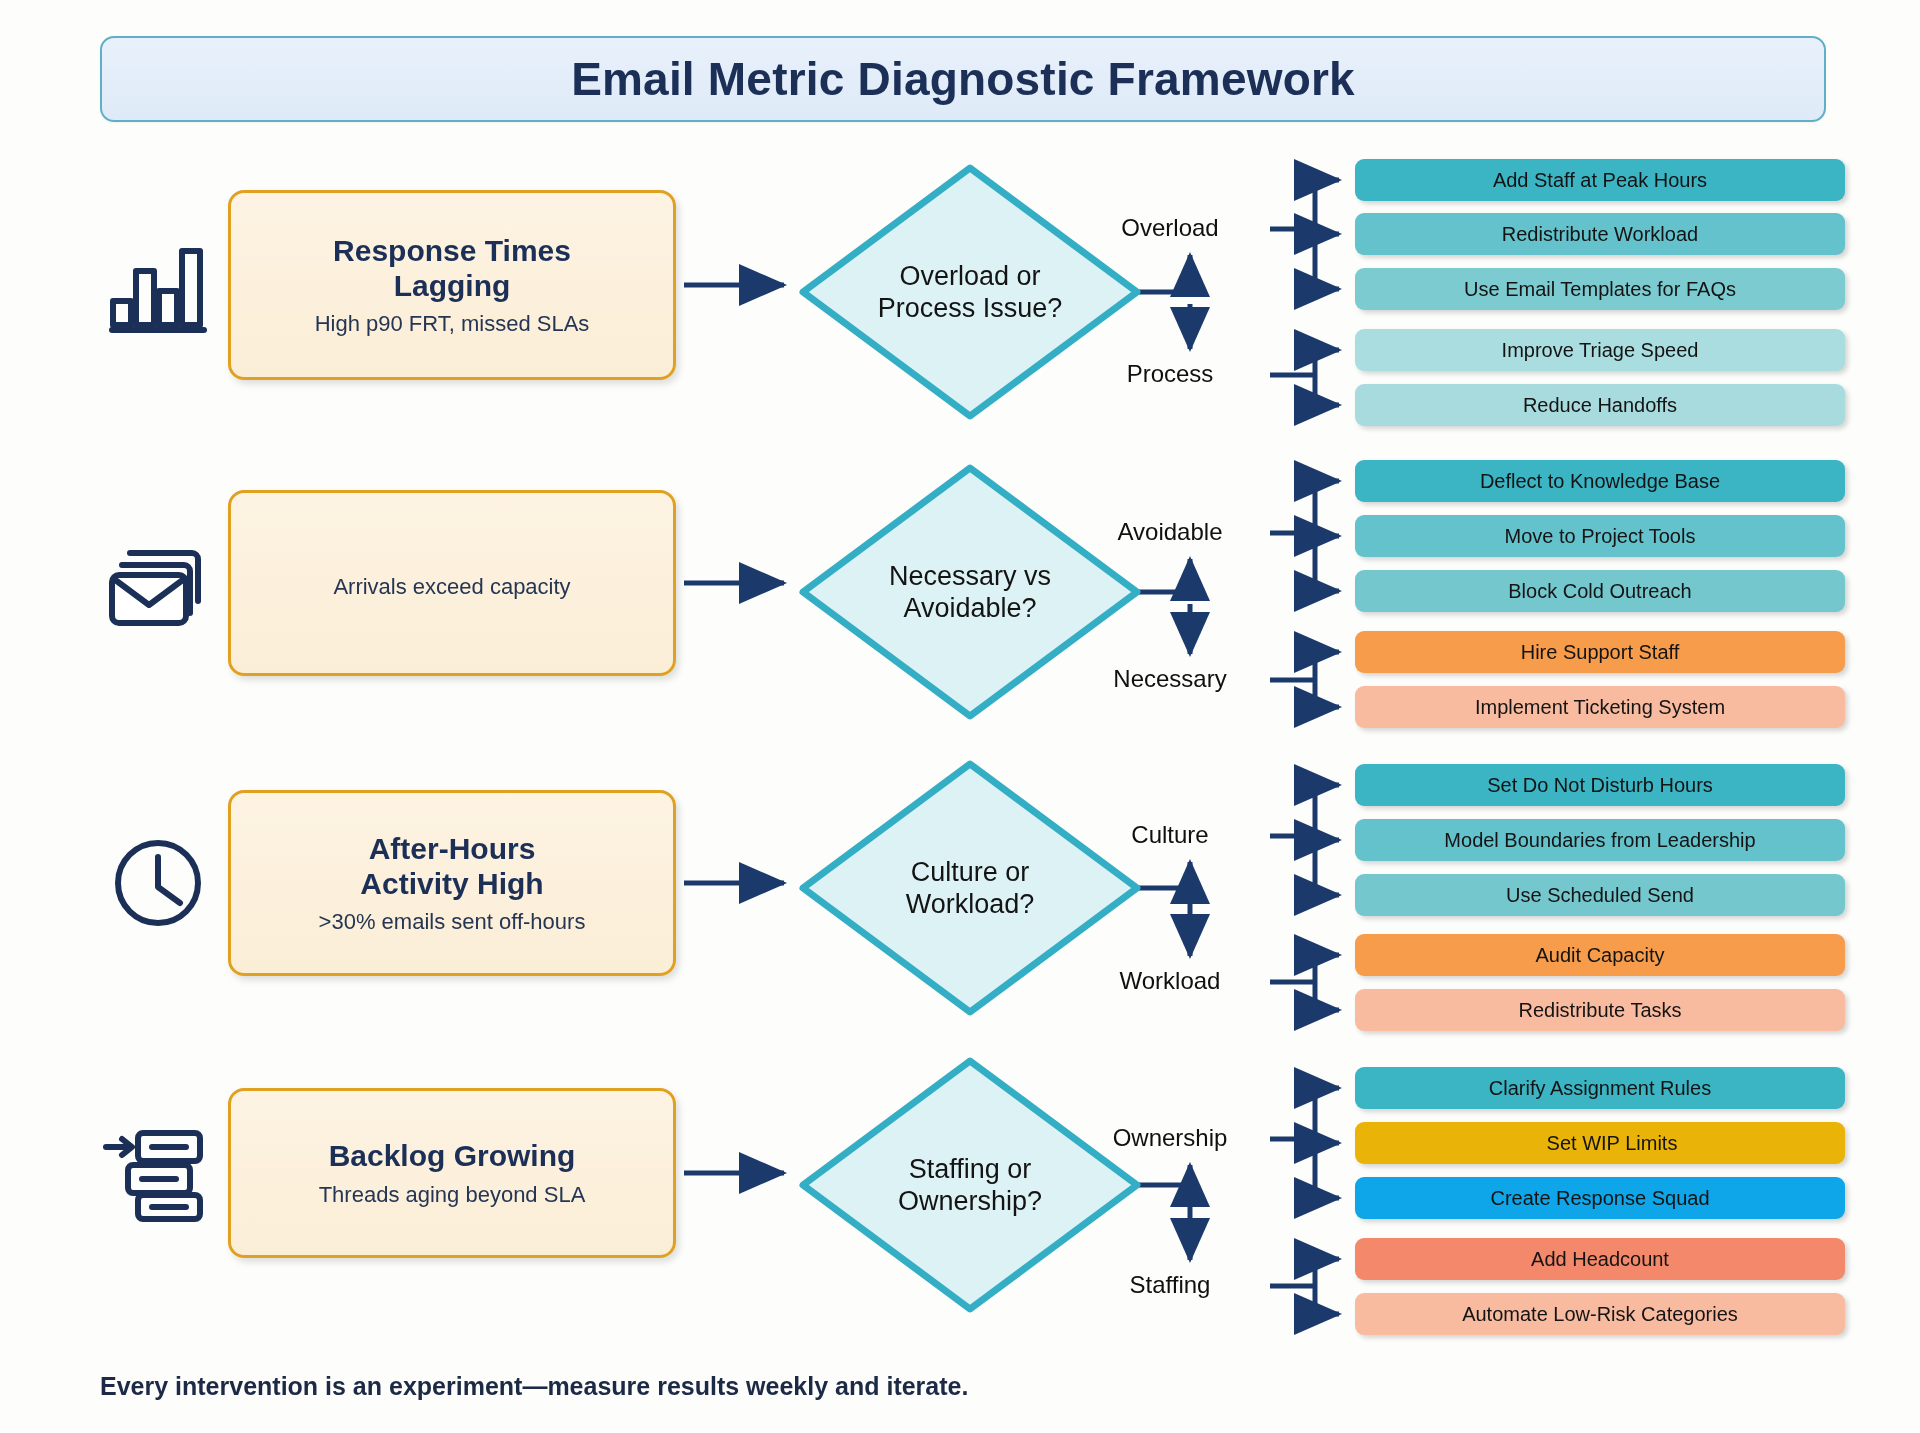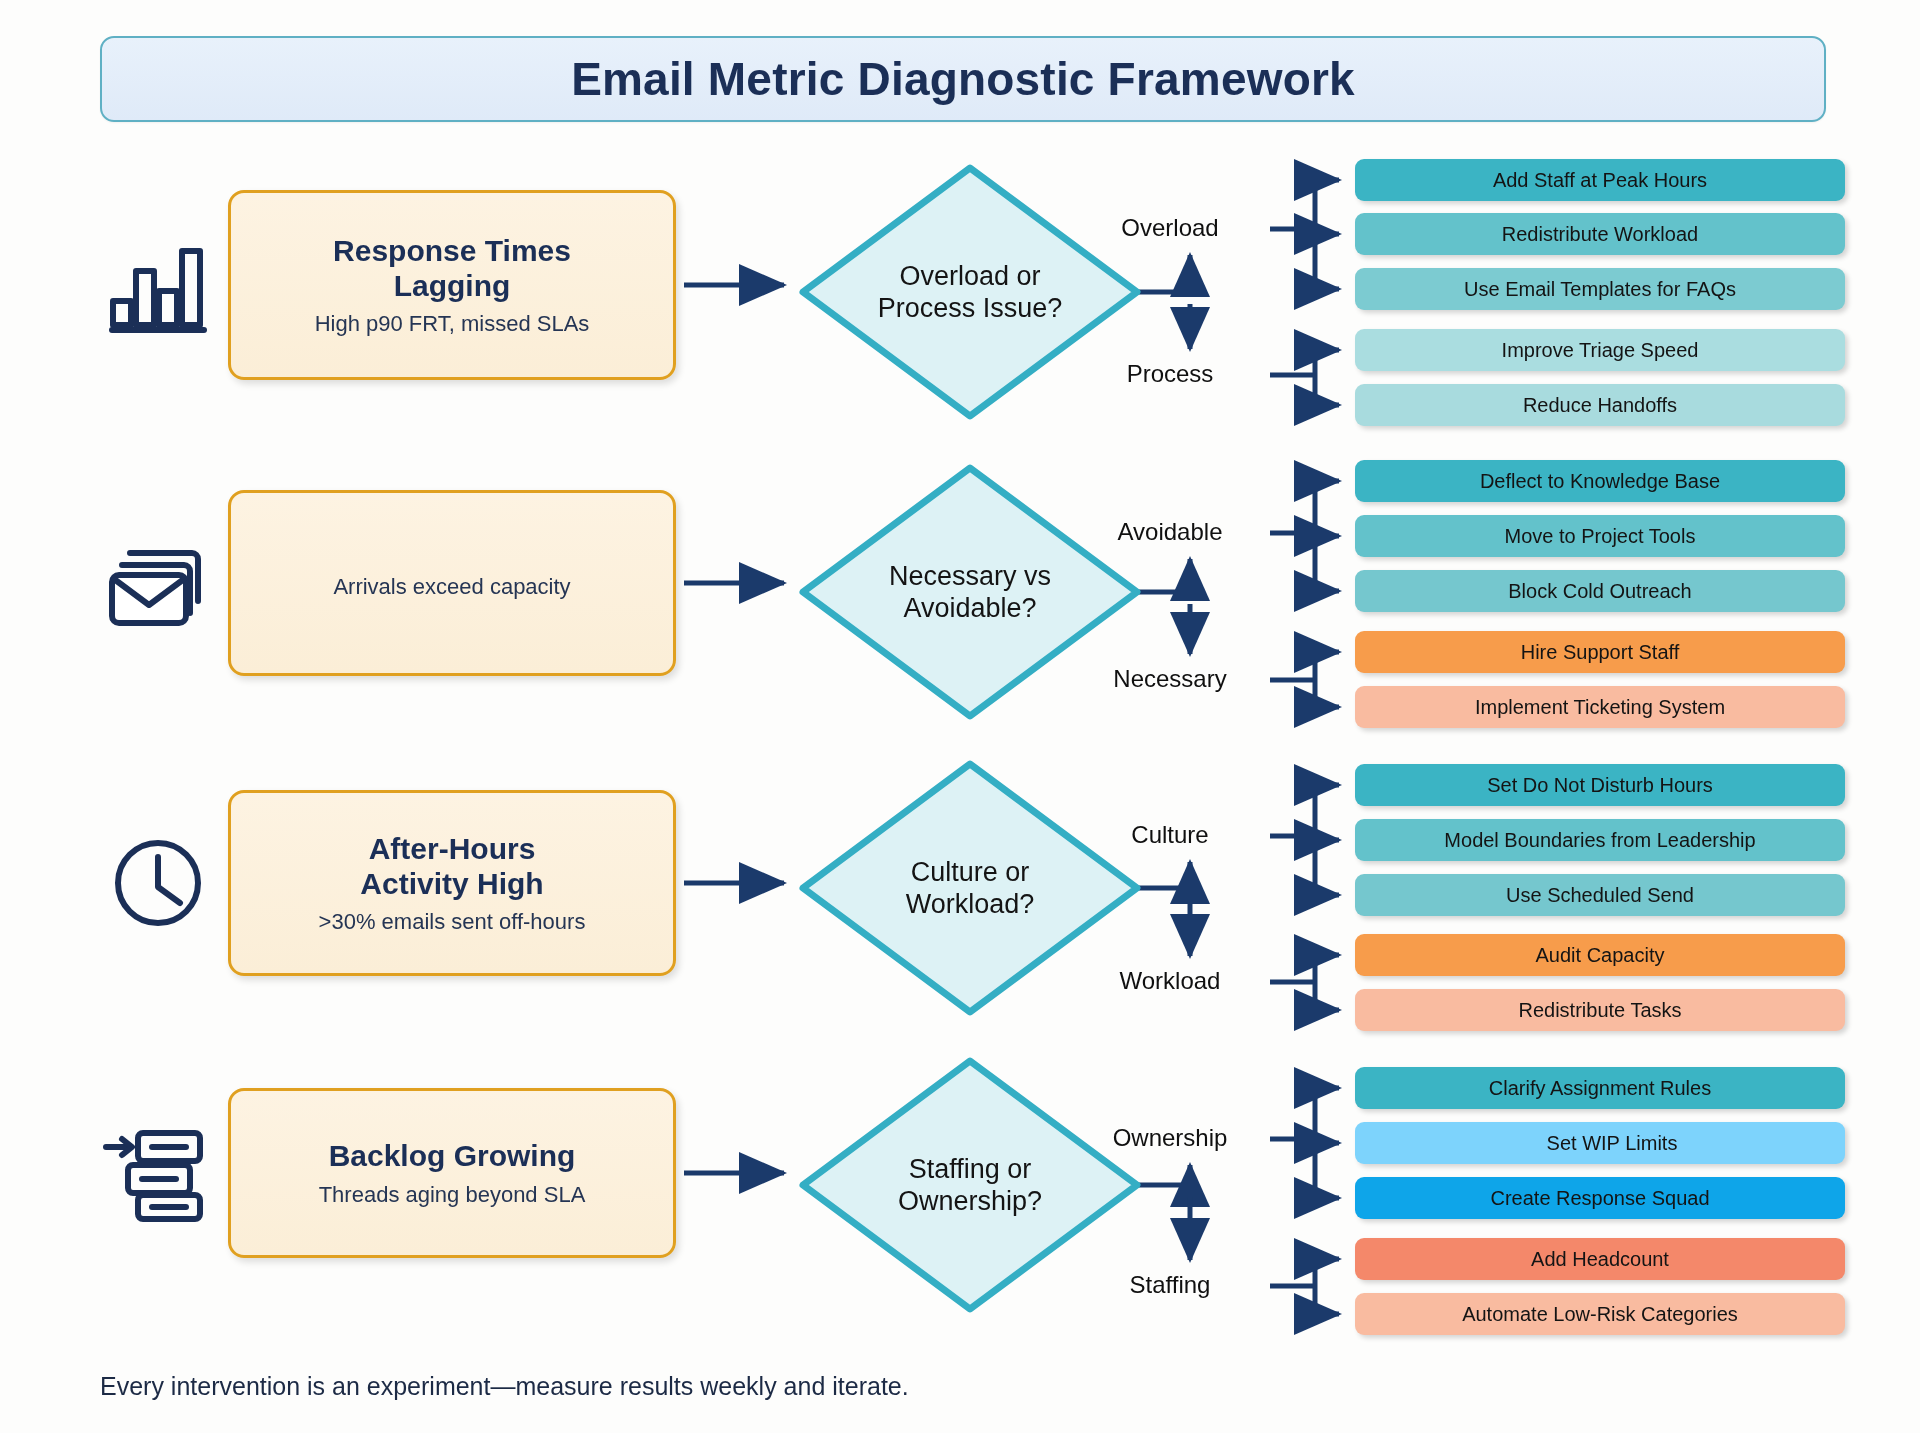--- a/index.html
+++ b/index.html
@@ -76,21 +76,21 @@
     box-shadow:3px 3px 5px rgba(0,0,0,.16);
     box-sizing:border-box;
   }
 
   
   .wires{position:absolute;left:0;top:0;width:1920px;height:1433px;pointer-events:none;}
 
   
   .footer{
     position:absolute;left:100px;top:1372px;
-    font-size:25px;color:#1c2a45;
+    font-size:25px;color:#1c2a45;font-weight:bold;
   }
 </style>
 </head>
 <body>
 
 <div class="canvas">
 
   <div class="header">
     <div class="header-title">Email Metric Diagnostic Framework</div>
   </div>
@@ -273,21 +273,21 @@
           <svg class="diamond-shape" viewBox="0 0 344 256" preserveAspectRatio="none">
        <polygon points="172,4 339,128 172,252 5,128" fill="#ddf2f5" stroke="#34aec4" stroke-width="7" stroke-linejoin="round"></polygon>
      </svg>
           <div class="diamond-label">
             <div>Staffing or<br>Ownership?</div>
           </div>
         </div>
         <div class="branch-label" style="top: 96px; left: 1080px; width: 180px;">Ownership</div>
         <div class="branch-label" style="top: 243px; left: 1080px; width: 180px;">Staffing</div>
         <div class="act" style="top: 39px; background: rgb(59, 180, 196);">Clarify Assignment Rules</div>
-        <div class="act" style="top: 94px; background: #7dd3fc; padding-left: 24px;">Set WIP Limits</div>
+        <div class="act" style="top: 94px; background: #eab308; padding-left: 24px;">Set WIP Limits</div>
         <div class="act" style="top: 149px; background: #0ea5e9;">Create Response Squad</div>
         <div class="act" style="top: 210px; background: rgb(244, 136, 106);">Add Headcount</div>
         <div class="act" style="top: 265px; background: rgb(249, 187, 160);">Automate Low-Risk Categories</div>
       </div>
     </div>
 
   <div class="footer">Every intervention is an experiment—measure results weekly and iterate.</div>
 </div>
 
 </body></html>

